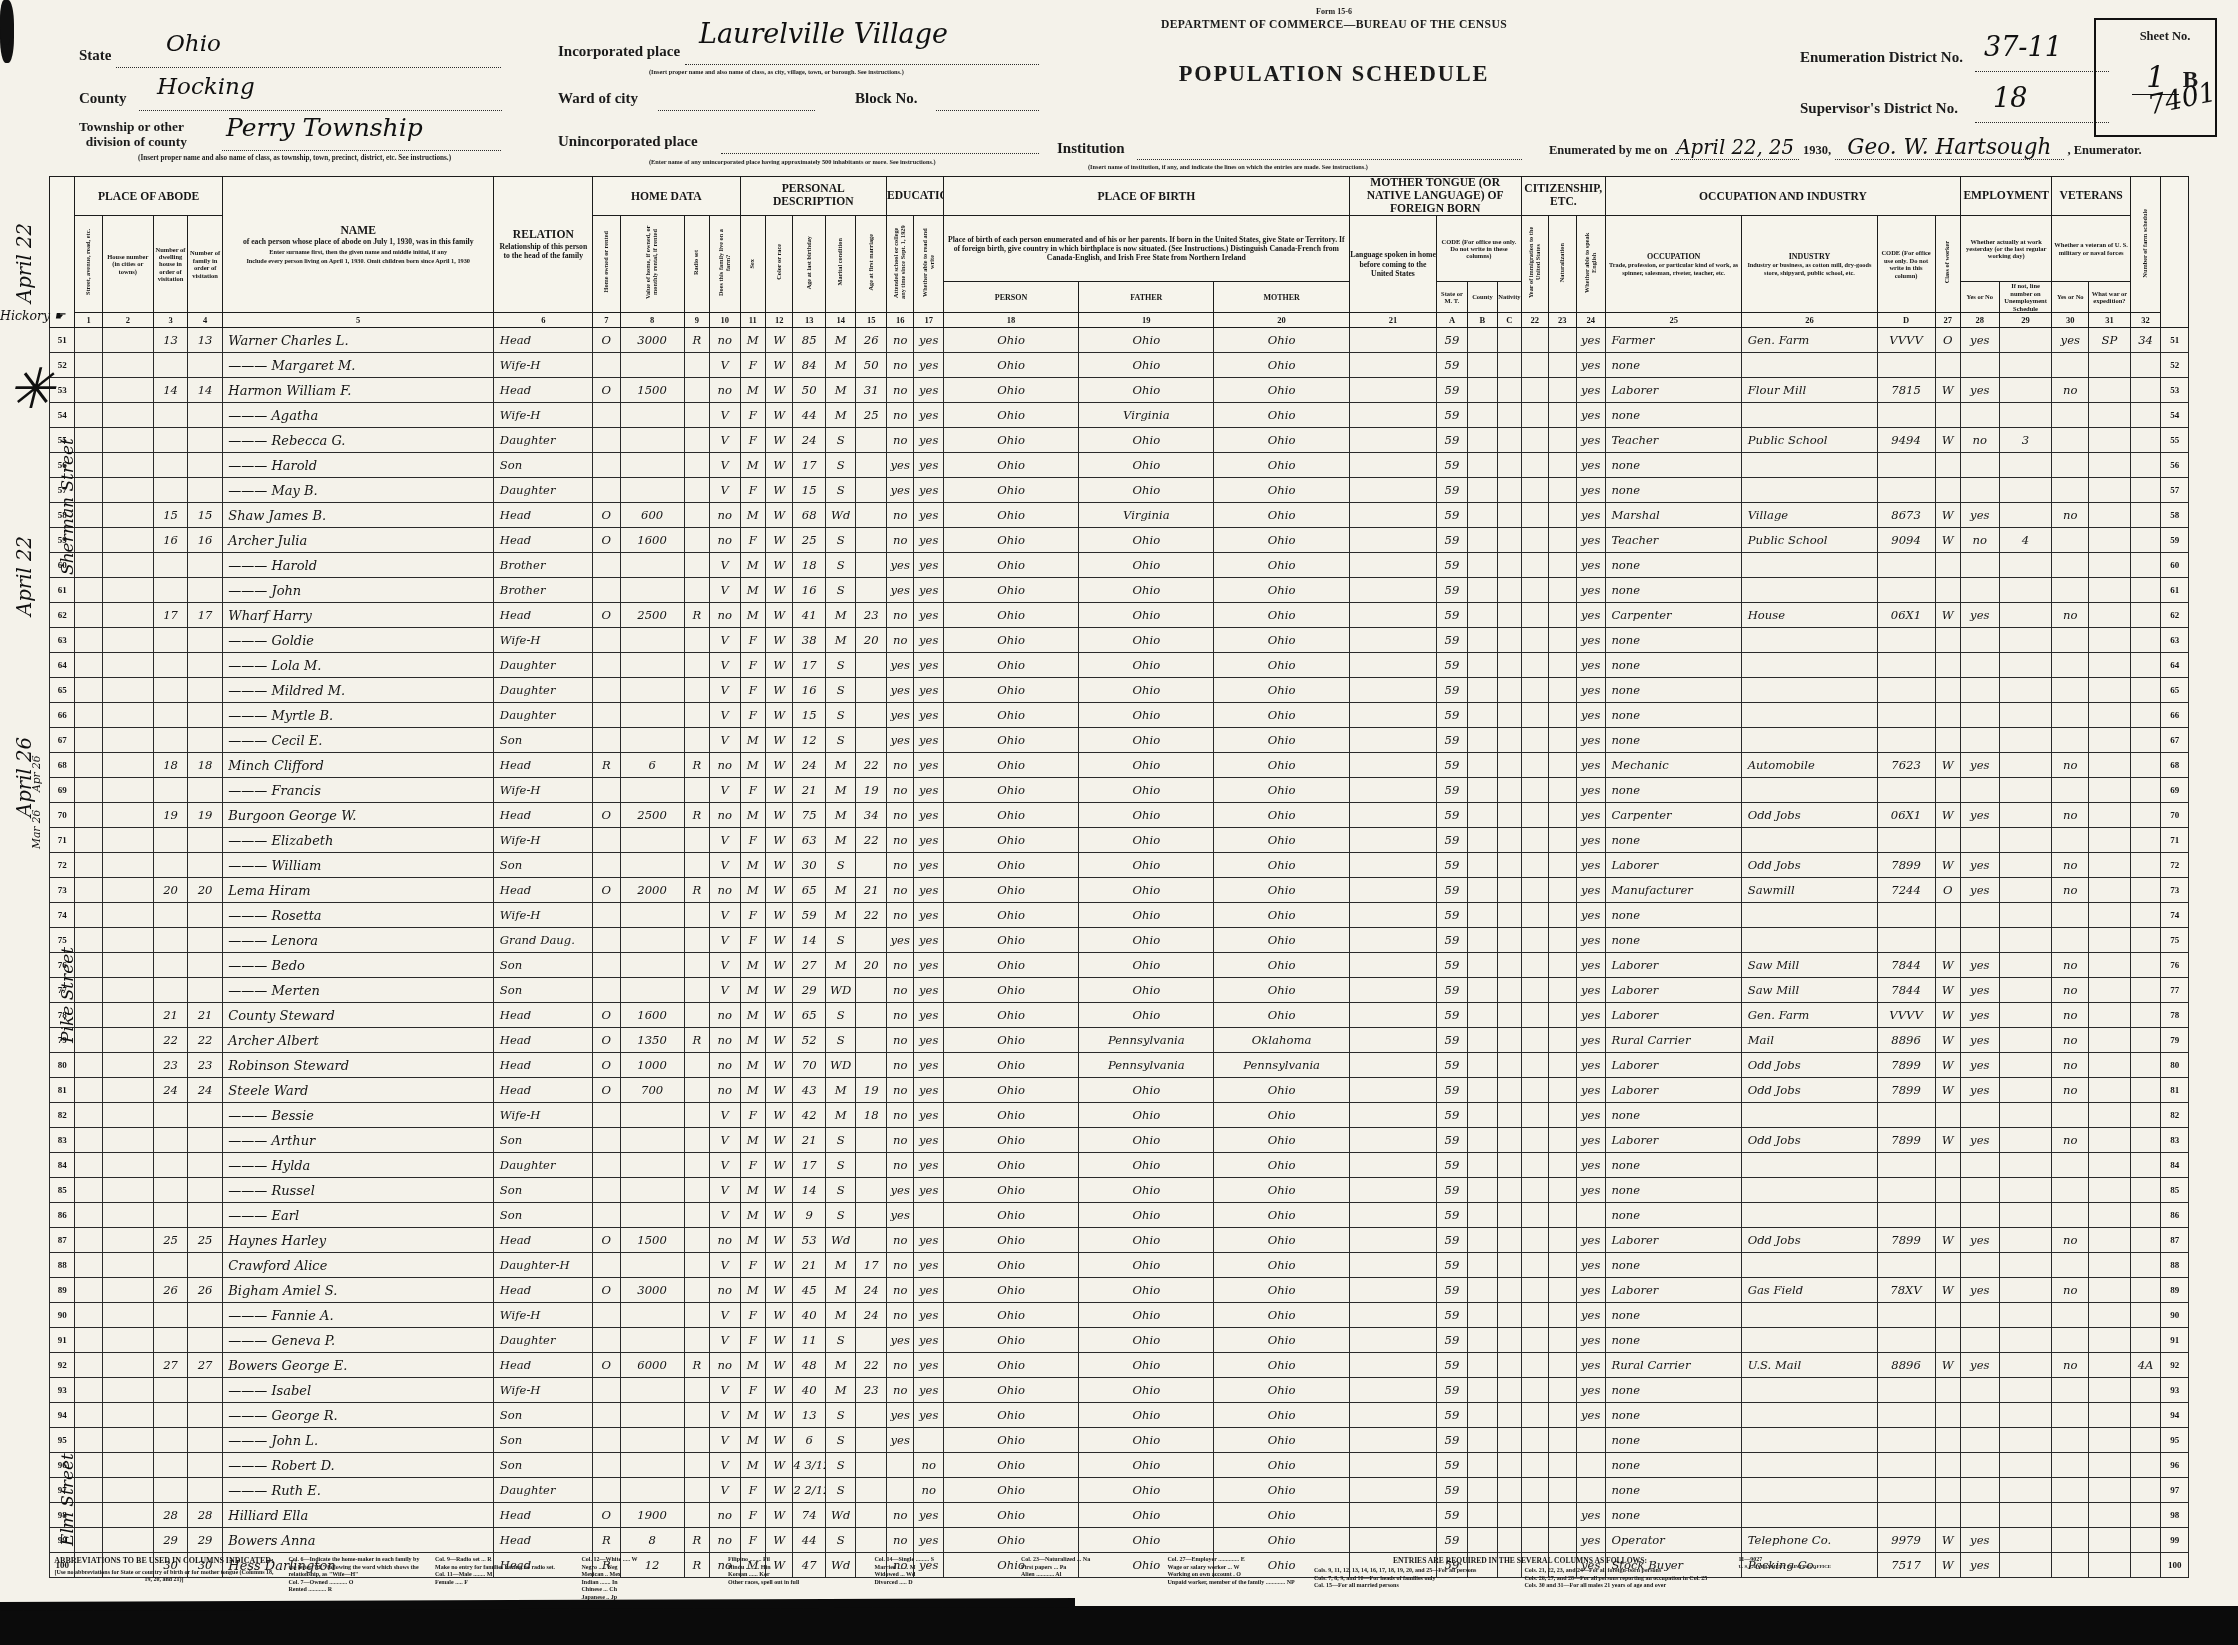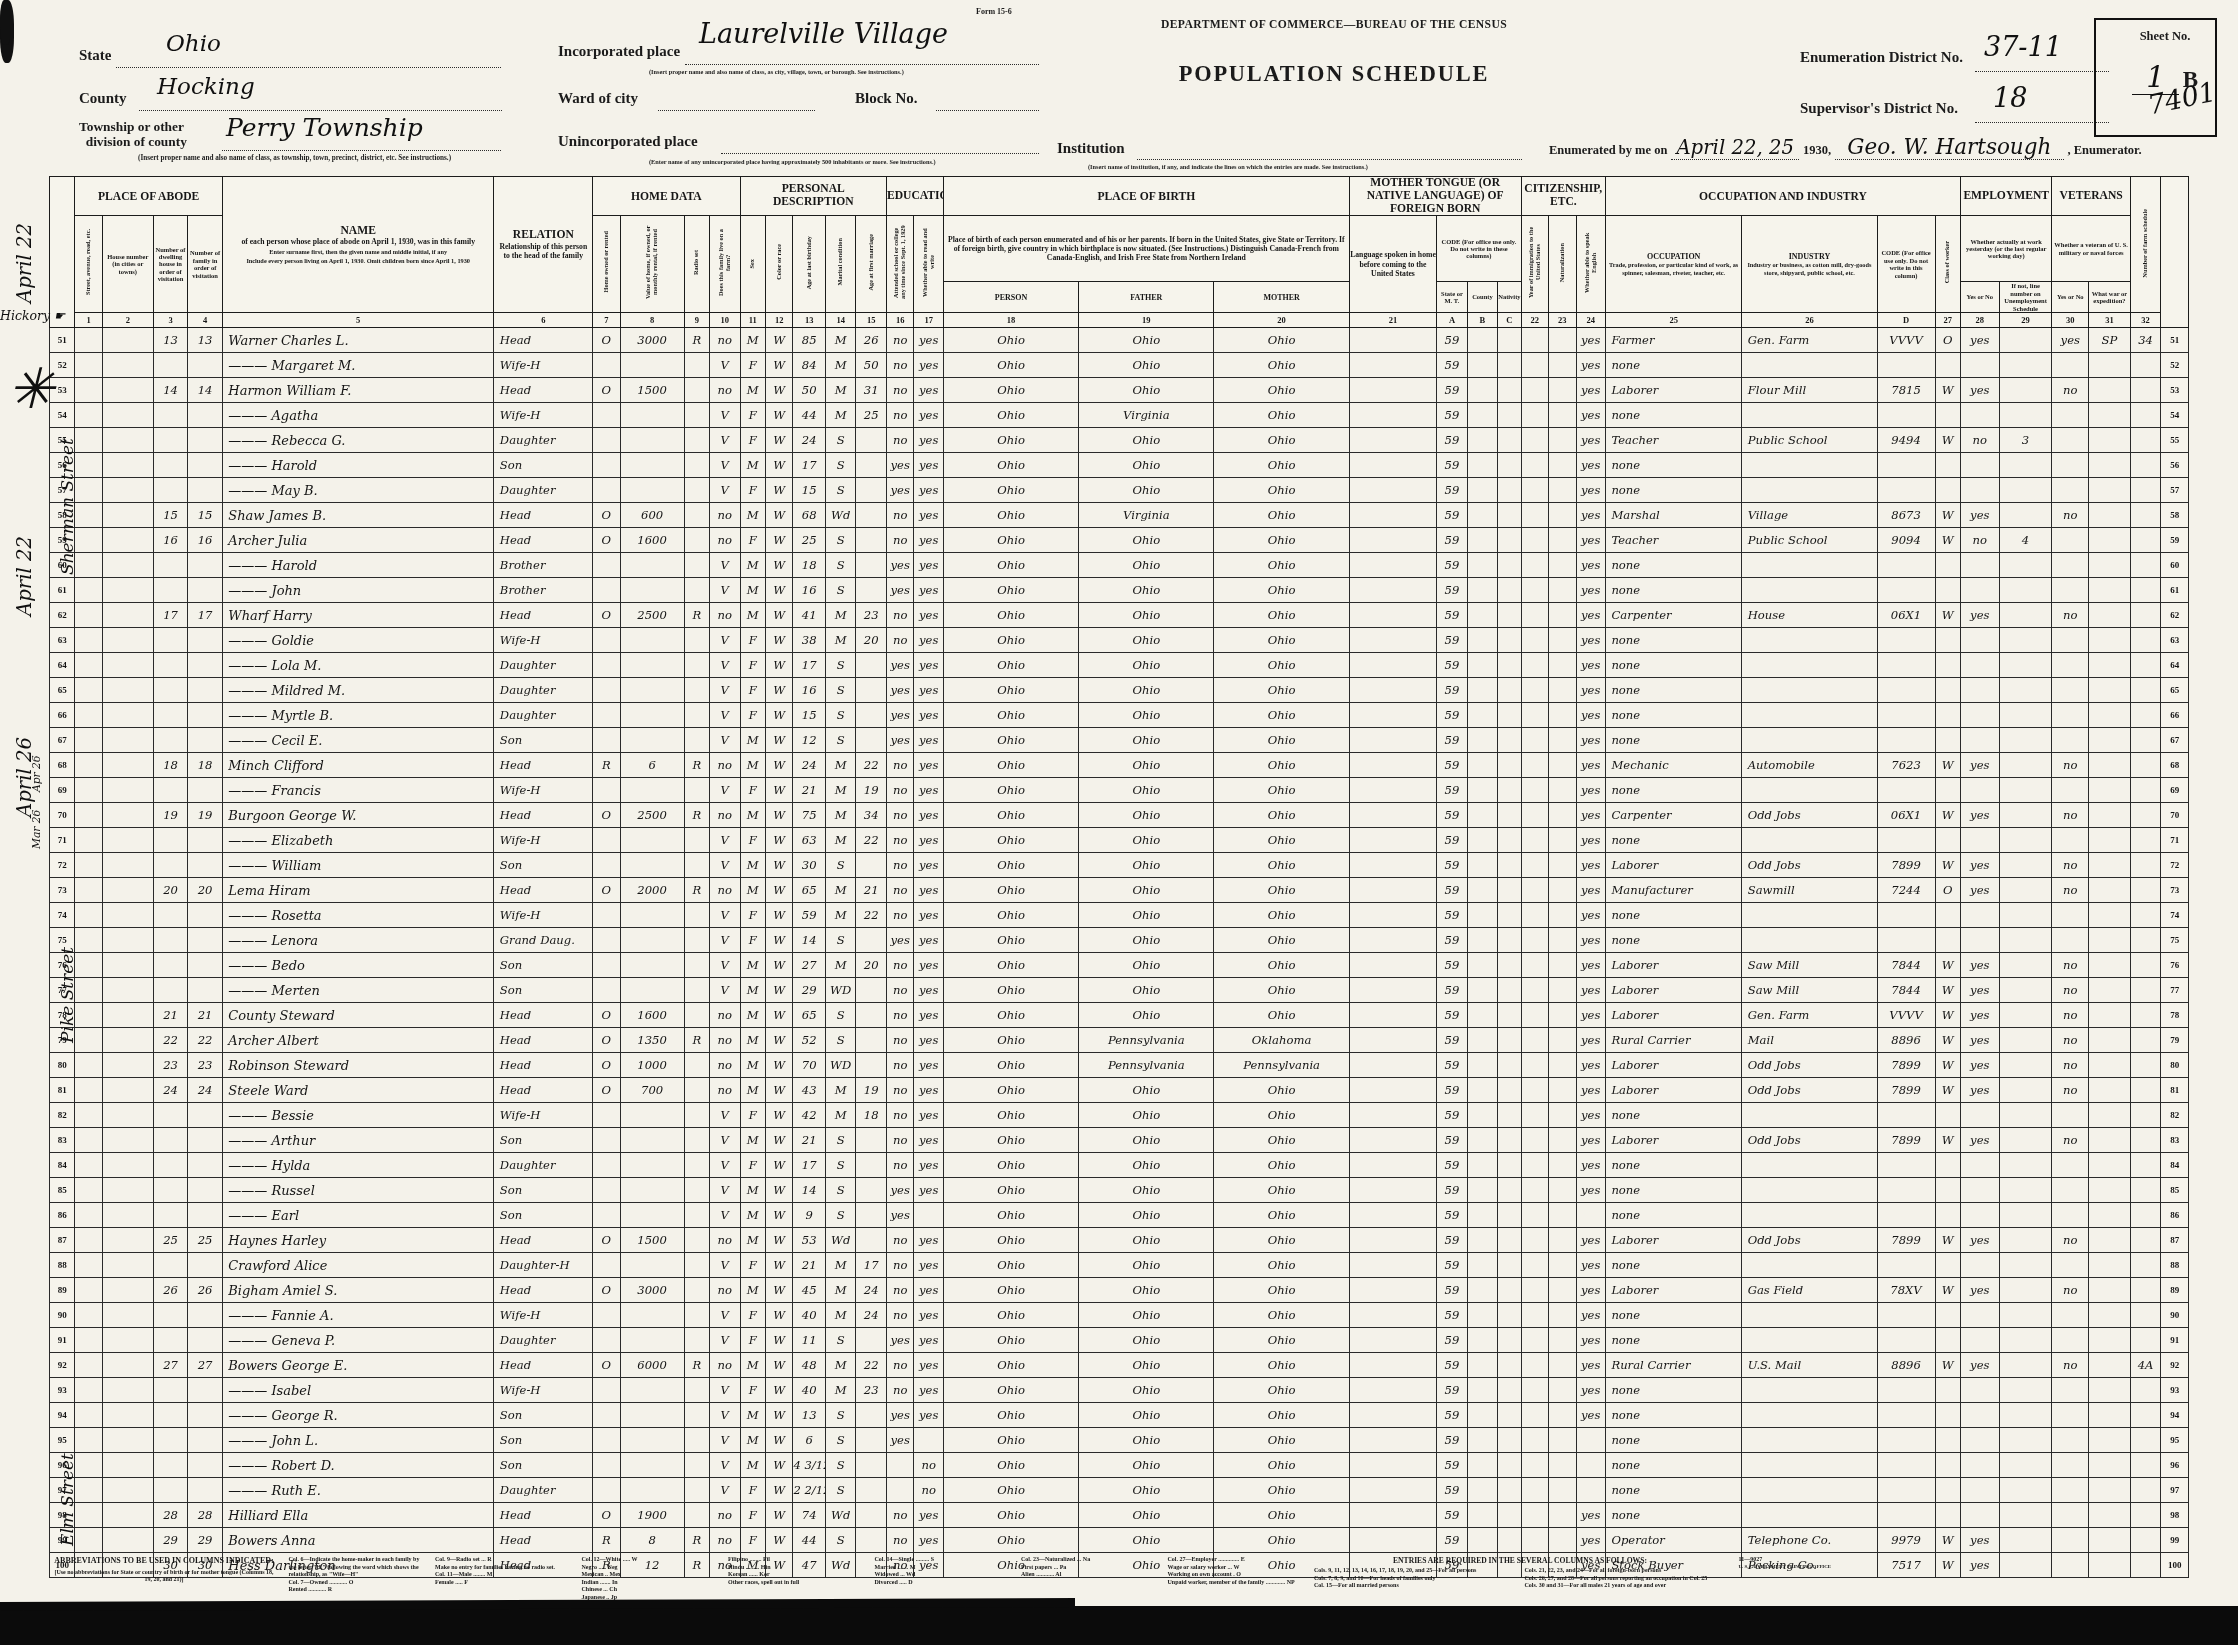--- a/index.html
+++ b/index.html
@@ -44,21 +44,21 @@
 </head>
 <body>
 
 <div id="sheet">
 
   <div class="smudge" style="left:0;top:0;width:14.3px;height:63px;"></div>
   <div class="smudge" style="left:0;top:330;width:10.7px;height:45px;"></div>
   <div class="band" style="left:0;top:1606px;width:2239px;height:39px;"></div>
   <div class="band" style="left:0;top:1600px;width:1075px;height:9px;transform:skewY(-0.2deg);"></div>
 
-  <div class="abs printed" style="left:976px;top:7.2px;width:716px;text-align:left;font-size:8px;">Form 15-6</div>
+  <div class="abs printed" style="left:976px;top:7.2px;width:716px;text-align:center;font-size:8px;">Form 15-6</div>
   <div class="abs printed" style="left:976px;top:18px;width:716px;text-align:center;font-size:11.6px;letter-spacing:0.4px;">DEPARTMENT OF COMMERCE—BUREAU OF THE CENSUS</div>
   <div class="abs printed" style="left:976px;top:61px;width:716px;text-align:center;font-size:22.4px;letter-spacing:1.8px;">POPULATION SCHEDULE</div>
 
   <div class="abs printed flabel" style="left:79px;top:47px;">State</div>
   <div class="fline" style="left:116px;top:66px;width:385px;"></div>
   <div class="abs hw fvalue" style="left:166px;top:30px;">Ohio</div>
 
   <div class="abs printed flabel" style="left:79px;top:90px;">County</div>
   <div class="fline" style="left:139px;top:109px;width:363px;"></div>
   <div class="abs hw fvalue" style="left:157px;top:73px;">Hocking</div>
@@ -153,21 +153,21 @@
       <col style="width:41px">
         <col style="width:30px">
         <col style="width:27px">
     </colgroup>
     <thead>
       <tr class="g" style="height:27px;">
         <th rowspan="4"></th>
         <th colspan="4" class="gt">PLACE OF ABODE</th>
         <th rowspan="3">
           <div class="gt">NAME</div>
-          <div class="desc">of each person whose place of abode on April 1, 1930, was in this family</div>
+          <div class="desc">of each person whose place of abode on July 1, 1930, was in this family</div>
           <div class="desc2">Enter surname first, then the given name and middle initial, if any</div>
           <div class="desc2">Include every person living on April 1, 1930.  Omit children born since April 1, 1930</div>
         </th>
         <th rowspan="3">
           <div class="gt">RELATION</div>
           <div class="desc">Relationship of this person to the head of the family</div>
         </th>
         <th colspan="4" class="gt">HOME DATA</th>
         <th colspan="5" class="gt-small">PERSONAL DESCRIPTION</th>
         <th colspan="2" class="gt-small">EDUCATION</th>

